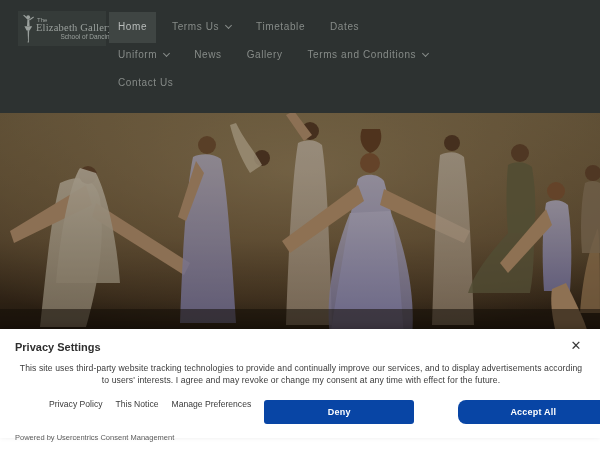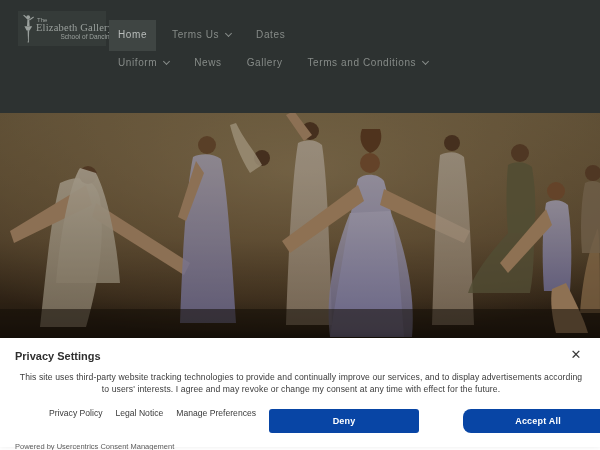--- a/index.html
+++ b/index.html
@@ -21,21 +21,21 @@
     padding: 2px 3px;
     cursor: pointer;
     flex-shrink: 0;
   }
   .logo-icon { width: 13px; height: 29px; margin-right: 2px; flex-shrink: 0; }
   .logo-text { color: #9aa09d; line-height: 1; }
   .logo-the { font-size: 6px; display: block; margin-left: 1px; }
   .logo-name { font-family: "Liberation Serif", serif; font-size: 10.5px; display: block; letter-spacing: 0.2px; white-space: nowrap; }
   .logo-sub { font-size: 6.5px; display: block; text-align: right; margin-top: 1px; }
 
-  .main-nav { margin-left: 3px; padding-top: 8px; }
+  .main-nav { margin-left: 3px; padding-top: 0; }
   .nav-row { display: flex; align-items: center; height: 28px; }
   .nav-row:first-child { margin-top: 0; }
   .nav-item {
     color: #868b88; font-size: 10px; letter-spacing: 0.6px;
     padding: 0 9px; height: 28px; line-height: 28px;
     display: flex; align-items: center; white-space: nowrap;
     cursor: pointer; margin-right: 7px;
   }
   .nav-item.active {
     background: #3f4543; color: #b9bdbb; height: 31px; margin-top: 0;
@@ -44,21 +44,21 @@
     display: inline-block; width: 5px; height: 5px; margin-left: 7px; margin-top: -3px;
     border-right: 1.4px solid #868b88; border-bottom: 1.4px solid #868b88;
     transform: rotate(45deg);
   }
 
   
   .hero { width: 600px; height: 228px; display: block; }
 
   
   .privacy-banner {
-    position: absolute; left: 0; bottom: 3px;
+    position: absolute; left: 0; bottom: 12px;
     width: 600px; height: 109px;
     background: #ffffff;
     box-shadow: 0 -2px 6px rgba(0,0,0,0.15);
     padding: 12px 15px 10px 15px;
   }
   .pb-title { font-size: 11px; font-weight: bold; color: #2f2f2f; }
   .pb-close {
     position: absolute; right: 16px; top: 9px;
     font-size: 13px; color: #3a3a3a; cursor: pointer;
     width: 16px; height: 16px; line-height: 16px; text-align: center;
@@ -109,37 +109,45 @@
   <nav class="main-nav">
     <div class="nav-row" style="margin-top:13px;">
       <div class="nav-item active">
         <span>Home</span>
       </div>
       <div class="nav-item">
         <span>Terms Us</span>
         <span class="chev"></span>
       </div>
       <div class="nav-item">
+        <span>Timetable</span>
+      </div>
+      <div class="nav-item">
         <span>Dates</span>
       </div>
     </div>
     <div class="nav-row">
       <div class="nav-item">
         <span>Uniform</span>
         <span class="chev"></span>
       </div>
       <div class="nav-item">
         <span>News</span>
       </div>
       <div class="nav-item">
         <span>Gallery</span>
       </div>
       <div class="nav-item">
         <span>Terms and Conditions</span>
         <span class="chev"></span>
+      </div>
+    </div>
+    <div class="nav-row">
+      <div class="nav-item">
+        <span>Contact Us</span>
       </div>
     </div>
   </nav>
 </div>
 
 <svg class="hero" viewBox="0 0 600 228" preserveAspectRatio="none">
   <defs>
     <linearGradient id="stage" x1="0" y1="0" x2="0" y2="1">
       <stop offset="0" stop-color="#7d6a49"></stop>
       <stop offset="0.55" stop-color="#6b5639"></stop>
@@ -233,21 +241,21 @@
 
 <div class="privacy-banner">
   <div class="pb-title">Privacy Settings</div>
   <div class="pb-close">✕</div>
   <div class="pb-desc">This site uses third-party website tracking technologies to provide and continually improve our services, and to display advertisements according to users' interests. I agree and may revoke or change my consent at any time with effect for the future.</div>
 
   <div class="pb-bottom">
     <div class="pb-left">
       <div class="pb-links">
         <span class="pb-link">Privacy Policy</span>
-        <span class="pb-link">Legal Notice</span>
+        <span class="pb-link">This Notice</span>
         <span class="pb-link">Manage Preferences</span>
       </div>
       <div class="pb-powered">Powered by Usercentrics Consent Management</div>
     </div>
     <div class="pb-buttons">
       <button class="pb-btn">Deny</button>
       <button class="pb-btn">Accept All</button>
     </div>
   </div>
 </div>

